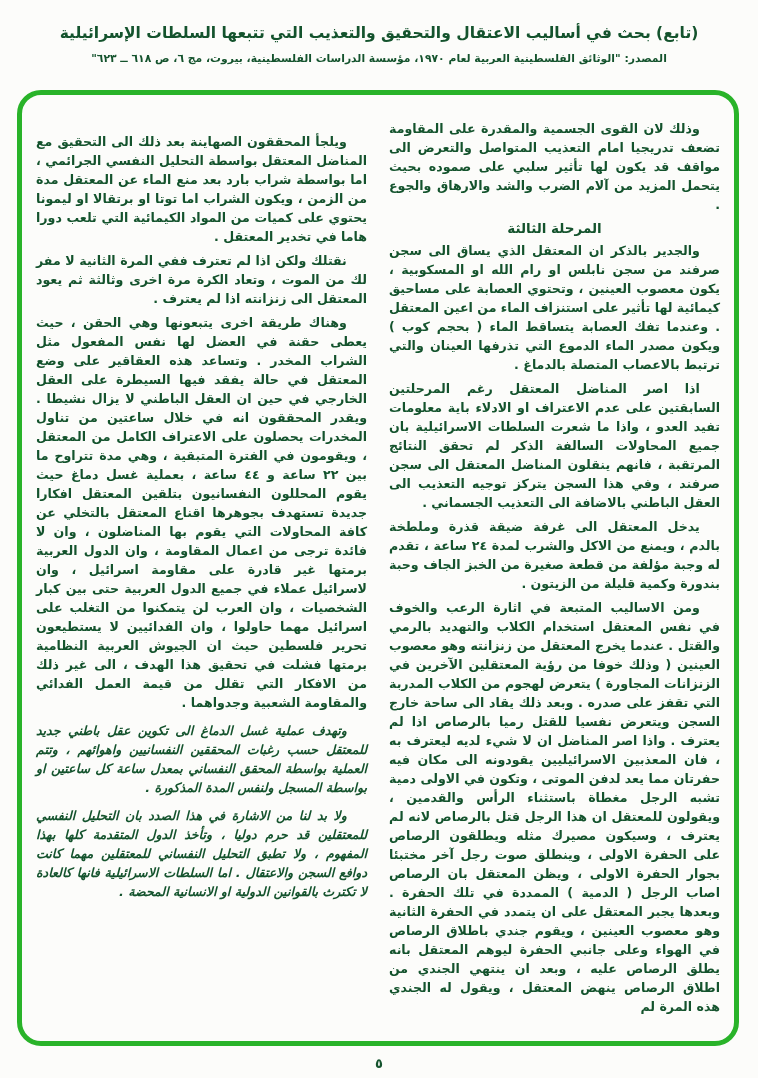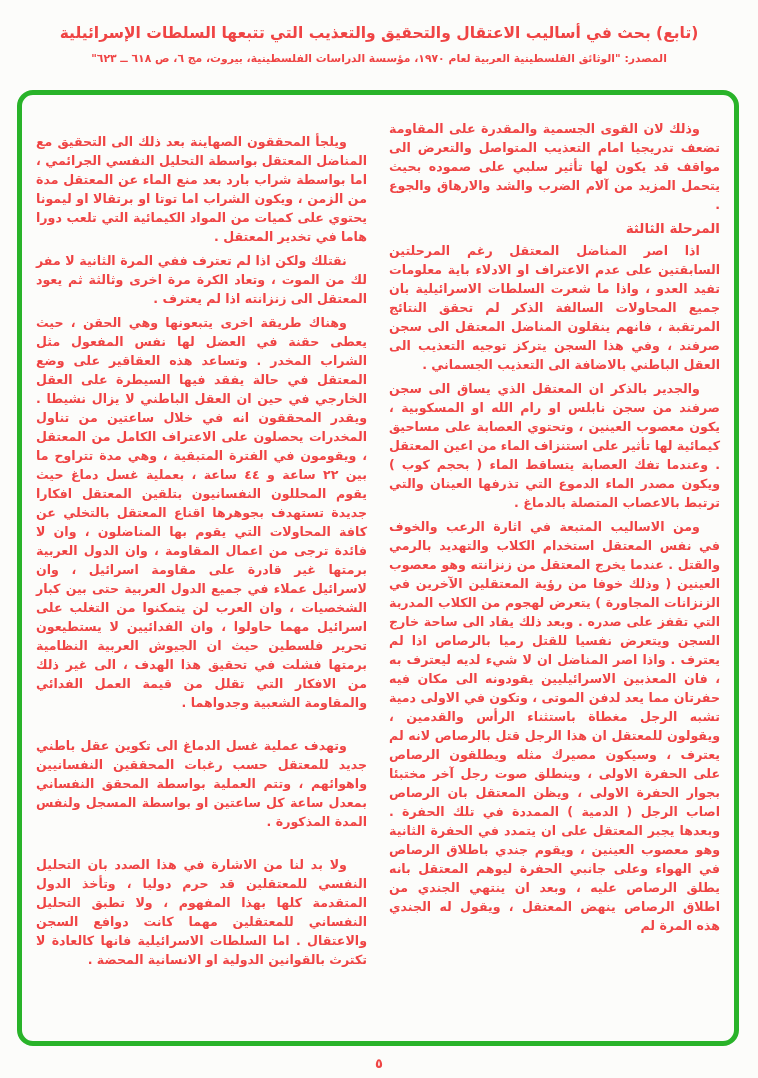--- a/index.html
+++ b/index.html
@@ -5,21 +5,21 @@
   html, body { margin: 0; padding: 0; }
   body {
     font-family: "DejaVu Sans", sans-serif;
     background: #ffffff;
   }
   .page {
     position: relative;
     width: 758px;
     height: 1078px;
     background: #fcfcfa;
-    color: #ef4444;
+    color: #14532d;
     overflow: hidden;
     direction: rtl;
   }
   .doc-header {
     position: absolute;
     top: 24px;
     left: 0;
     right: 0;
     text-align: center;
   }
@@ -34,21 +34,21 @@
     font-weight: 700;
   }
   .content-frame {
     position: absolute;
     top: 90px;
     left: 17px;
     width: 722px;
     height: 956px;
     box-sizing: border-box;
     border: 5px solid #29b329;
-    border-radius: 16px;
+    border-radius: 24px;
     padding: 24px 14px 0 14px;
   }
   .columns {
     display: flex;
     gap: 22px;
     height: 100%;
     box-sizing: border-box;
   }
   .col {
     flex: 1;
@@ -57,22 +57,23 @@
     font-size: 12.6px;
     font-weight: 700;
     line-height: 19px;
   }
   .col p {
     margin: 0 0 5px 0;
     text-indent: 1.6em;
   }
   .col-left { padding-top: 13px; }
   .col-left p:nth-of-type(4),
-  .col-left p:nth-of-type(5) { margin-top: 24px; }
+  .col-left p:nth-of-type(5) { margin-top: 9px; font-style: italic; }
   .section-heading {
+    text-align: center;
     font-size: 13.5px;
     font-weight: 700;
     margin: 1px 0 3px 0;
   }
   .page-number {
     position: absolute;
     bottom: 7px;
     left: 0;
     right: 0;
     text-align: center;
@@ -89,22 +90,23 @@
     <div class="doc-title">(تابع) بحث في أساليب الاعتقال والتحقيق والتعذيب التي تتبعها السلطات الإسرائيلية</div>
     <div class="doc-source">المصدر: "الوثائق الفلسطينية العربية لعام ١٩٧٠، مؤسسة الدراسات الفلسطينية، بيروت، مج ٦، ص ٦١٨ ــ ٦٢٣"</div>
   </div>
 
   <div class="content-frame">
     <div class="columns">
 
       <div class="col col-right">
         <p>وذلك لان القوى الجسمية والمقدرة على المقاومة تضعف تدريجيا امام التعذيب المتواصل والتعرض الى مواقف قد يكون لها تأثير سلبي على صموده بحيث يتحمل المزيد من آلام الضرب والشد والارهاق والجوع .</p>
         <div class="section-heading">المرحلة الثالثة</div>
+        <p>والجدير بالذكر ان المعتقل الذي يساق الى سجن صرفند من سجن نابلس او رام الله او المسكوبية ، يكون معصوب العينين ، وتحتوي العصابة على مساحيق كيمائية لها تأثير على استنزاف الماء من اعين المعتقل . وعندما تفك العصابة يتساقط الماء ( بحجم كوب ) ويكون مصدر الماء الدموع التي تذرفها العينان والتي ترتبط بالاعصاب المتصلة بالدماغ .</p>
         <p>اذا اصر المناضل المعتقل رغم المرحلتين السابقتين على عدم الاعتراف او الادلاء باية معلومات تفيد العدو ، واذا ما شعرت السلطات الاسرائيلية بان جميع المحاولات السالفة الذكر لم تحقق النتائج المرتقبة ، فانهم ينقلون المناضل المعتقل الى سجن صرفند ، وفي هذا السجن يتركز توجيه التعذيب الى العقل الباطني بالاضافة الى التعذيب الجسماني .</p>
-        <p>والجدير بالذكر ان المعتقل الذي يساق الى سجن صرفند من سجن نابلس او رام الله او المسكوبية ، يكون معصوب العينين ، وتحتوي العصابة على مساحيق كيمائية لها تأثير على استنزاف الماء من اعين المعتقل . وعندما تفك العصابة يتساقط الماء ( بحجم كوب ) ويكون مصدر الماء الدموع التي تذرفها العينان والتي ترتبط بالاعصاب المتصلة بالدماغ .</p>
+        <p>يدخل المعتقل الى غرفة ضيقة قذرة وملطخة بالدم ، ويمنع من الاكل والشرب لمدة ٢٤ ساعة ، تقدم له وجبة مؤلفة من قطعة صغيرة من الخبز الجاف وحبة بندورة وكمية قليلة من الزيتون .</p>
         <p>ومن الاساليب المتبعة في اثارة الرعب والخوف في نفس المعتقل استخدام الكلاب والتهديد بالرمي والقتل . عندما يخرج المعتقل من زنزانته وهو معصوب العينين ( وذلك خوفا من رؤية المعتقلين الآخرين في الزنزانات المجاورة ) يتعرض لهجوم من الكلاب المدربة التي تقفز على صدره . وبعد ذلك يقاد الى ساحة خارج السجن ويتعرض نفسيا للقتل رميا بالرصاص اذا لم يعترف . واذا اصر المناضل ان لا شيء لديه ليعترف به ، فان المعذبين الاسرائيليين يقودونه الى مكان فيه حفرتان مما يعد لدفن الموتى ، وتكون في الاولى دمية تشبه الرجل مغطاة باستثناء الرأس والقدمين ، ويقولون للمعتقل ان هذا الرجل قتل بالرصاص لانه لم يعترف ، وسيكون مصيرك مثله ويطلقون الرصاص على الحفرة الاولى ، وينطلق صوت رجل آخر مختبئا بجوار الحفرة الاولى ، ويظن المعتقل بان الرصاص اصاب الرجل ( الدمية ) الممددة في تلك الحفرة . وبعدها يجبر المعتقل على ان يتمدد في الحفرة الثانية وهو معصوب العينين ، ويقوم جندي باطلاق الرصاص في الهواء وعلى جانبي الحفرة ليوهم المعتقل بانه يطلق الرصاص عليه ، وبعد ان ينتهي الجندي من اطلاق الرصاص ينهض المعتقل ، ويقول له الجندي هذه المرة لم</p>
       </div>
 
       <div class="col col-left">
         <p>ويلجأ المحققون الصهاينة بعد ذلك الى التحقيق مع المناضل المعتقل بواسطة التحليل النفسي الجرائمي ، اما بواسطة شراب بارد بعد منع الماء عن المعتقل مدة من الزمن ، ويكون الشراب اما توتا او برتقالا او ليمونا يحتوي على كميات من المواد الكيمائية التي تلعب دورا هاما في تخدير المعتقل .</p>
         <p>نقتلك ولكن اذا لم تعترف ففي المرة الثانية لا مفر لك من الموت ، وتعاد الكرة مرة اخرى وثالثة ثم يعود المعتقل الى زنزانته اذا لم يعترف .</p>
         <p>وهناك طريقة اخرى يتبعونها وهي الحقن ، حيث يعطى حقنة في العضل لها نفس المفعول مثل الشراب المخدر . وتساعد هذه العقاقير على وضع المعتقل في حالة يفقد فيها السيطرة على العقل الخارجي في حين ان العقل الباطني لا يزال نشيطا . ويقدر المحققون انه في خلال ساعتين من تناول المخدرات يحصلون على الاعتراف الكامل من المعتقل ، ويقومون في الفترة المتبقية ، وهي مدة تتراوح ما بين ٢٢ ساعة و ٤٤ ساعة ، بعملية غسل دماغ حيث يقوم المحللون النفسانيون بتلقين المعتقل افكارا جديدة تستهدف بجوهرها اقناع المعتقل بالتخلي عن كافة المحاولات التي يقوم بها المناضلون ، وان لا فائدة ترجى من اعمال المقاومة ، وان الدول العربية برمتها غير قادرة على مقاومة اسرائيل ، وان لاسرائيل عملاء في جميع الدول العربية حتى بين كبار الشخصيات ، وان العرب لن يتمكنوا من التغلب على اسرائيل مهما حاولوا ، وان الفدائيين لا يستطيعون تحرير فلسطين حيث ان الجيوش العربية النظامية برمتها فشلت في تحقيق هذا الهدف ، الى غير ذلك من الافكار التي تقلل من قيمة العمل الفدائي والمقاومة الشعبية وجدواهما .</p>
         <p>وتهدف عملية غسل الدماغ الى تكوين عقل باطني جديد للمعتقل حسب رغبات المحققين النفسانيين واهوائهم ، وتتم العملية بواسطة المحقق النفساني بمعدل ساعة كل ساعتين او بواسطة المسجل ولنفس المدة المذكورة .</p>
         <p>ولا بد لنا من الاشارة في هذا الصدد بان التحليل النفسي للمعتقلين قد حرم دوليا ، وتأخذ الدول المتقدمة كلها بهذا المفهوم ، ولا تطبق التحليل النفساني للمعتقلين مهما كانت دوافع السجن والاعتقال . اما السلطات الاسرائيلية فانها كالعادة لا تكترث بالقوانين الدولية او الانسانية المحضة .</p>
       </div>

